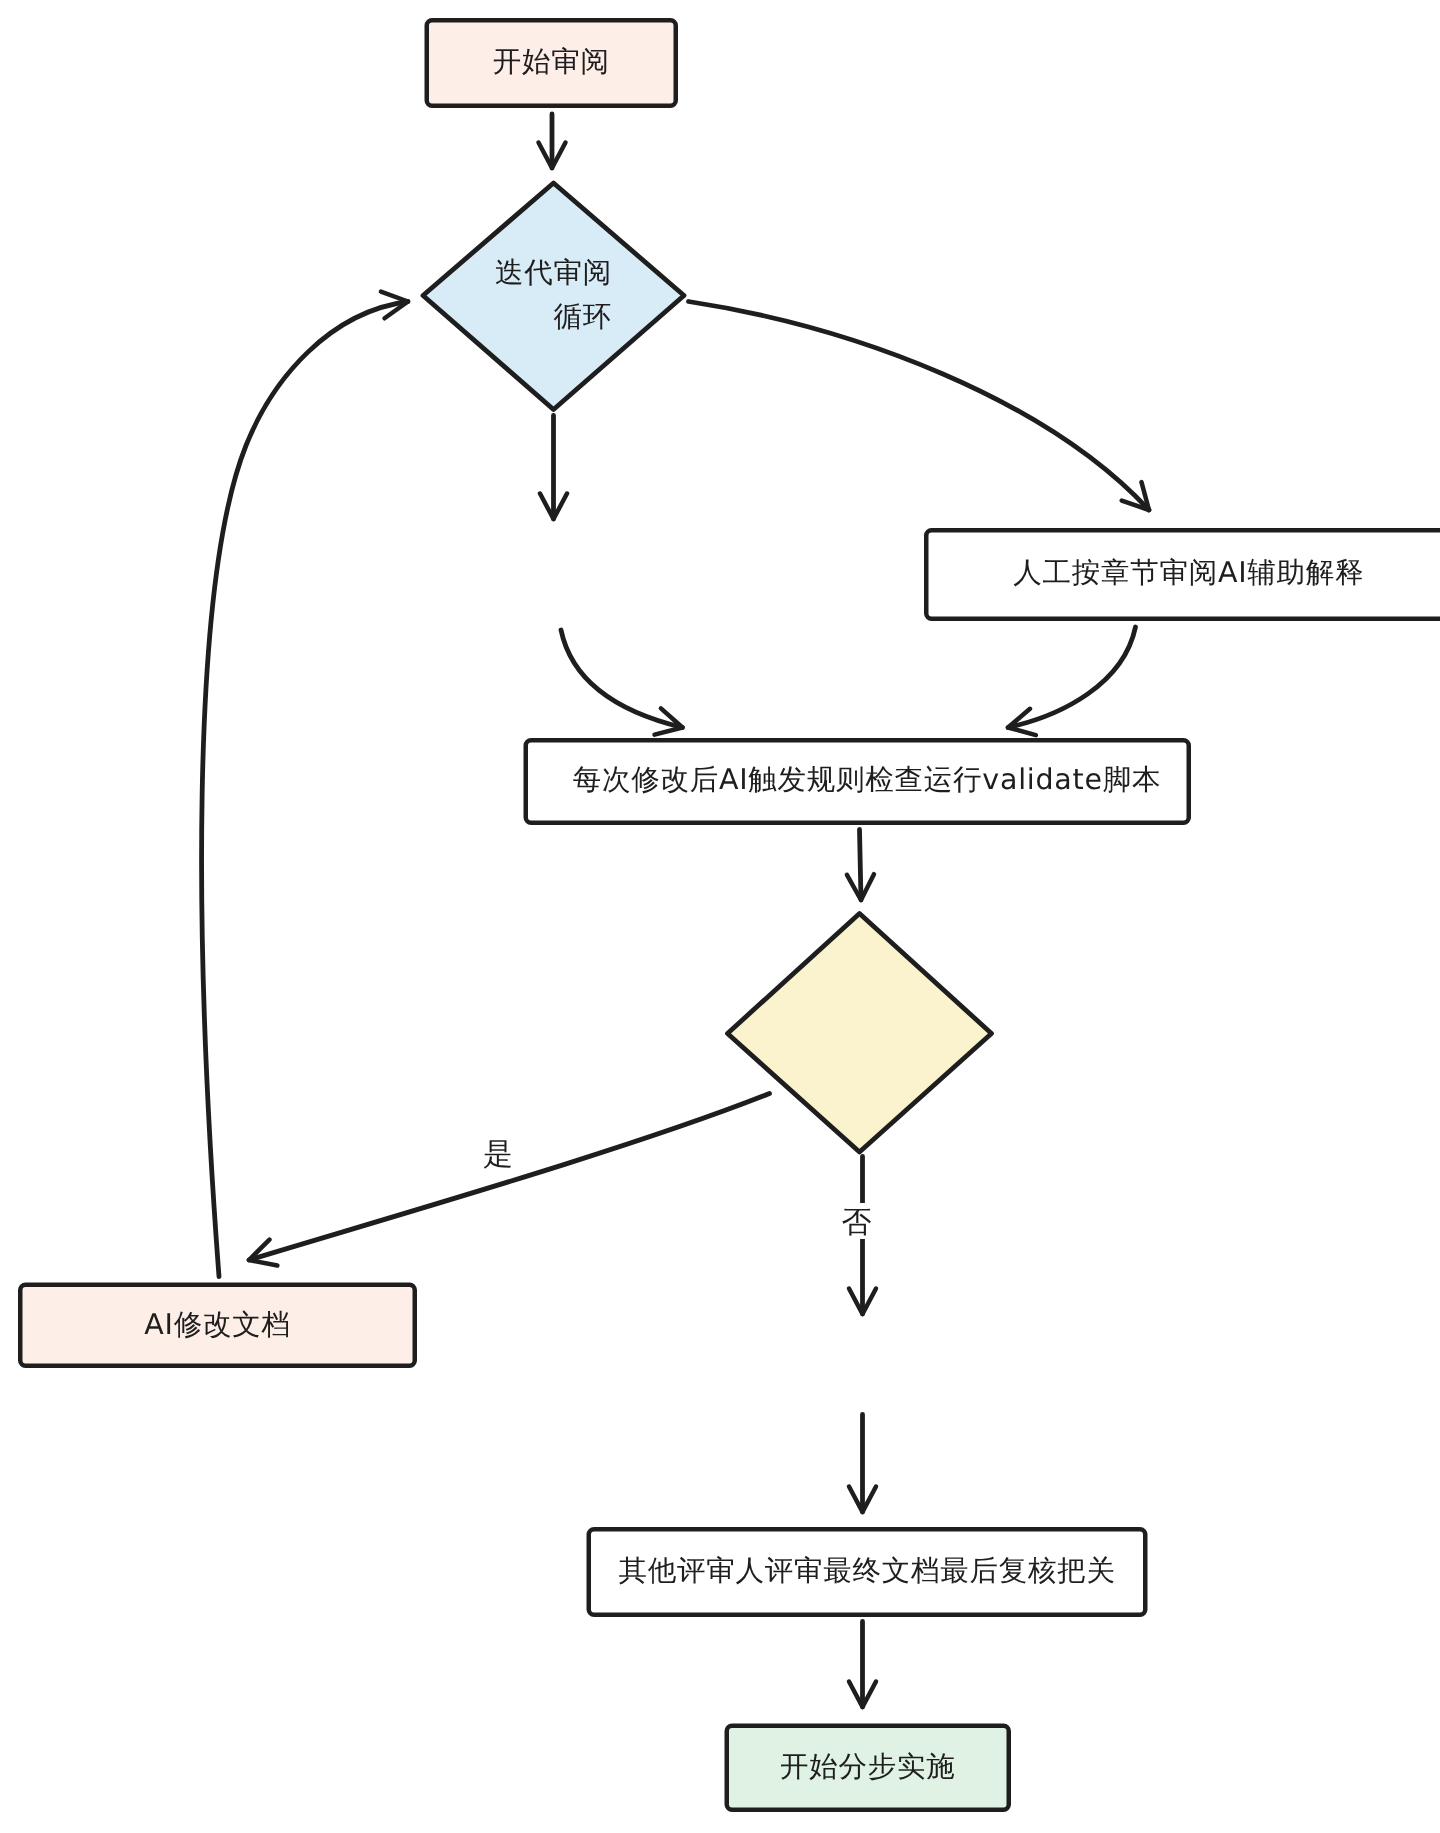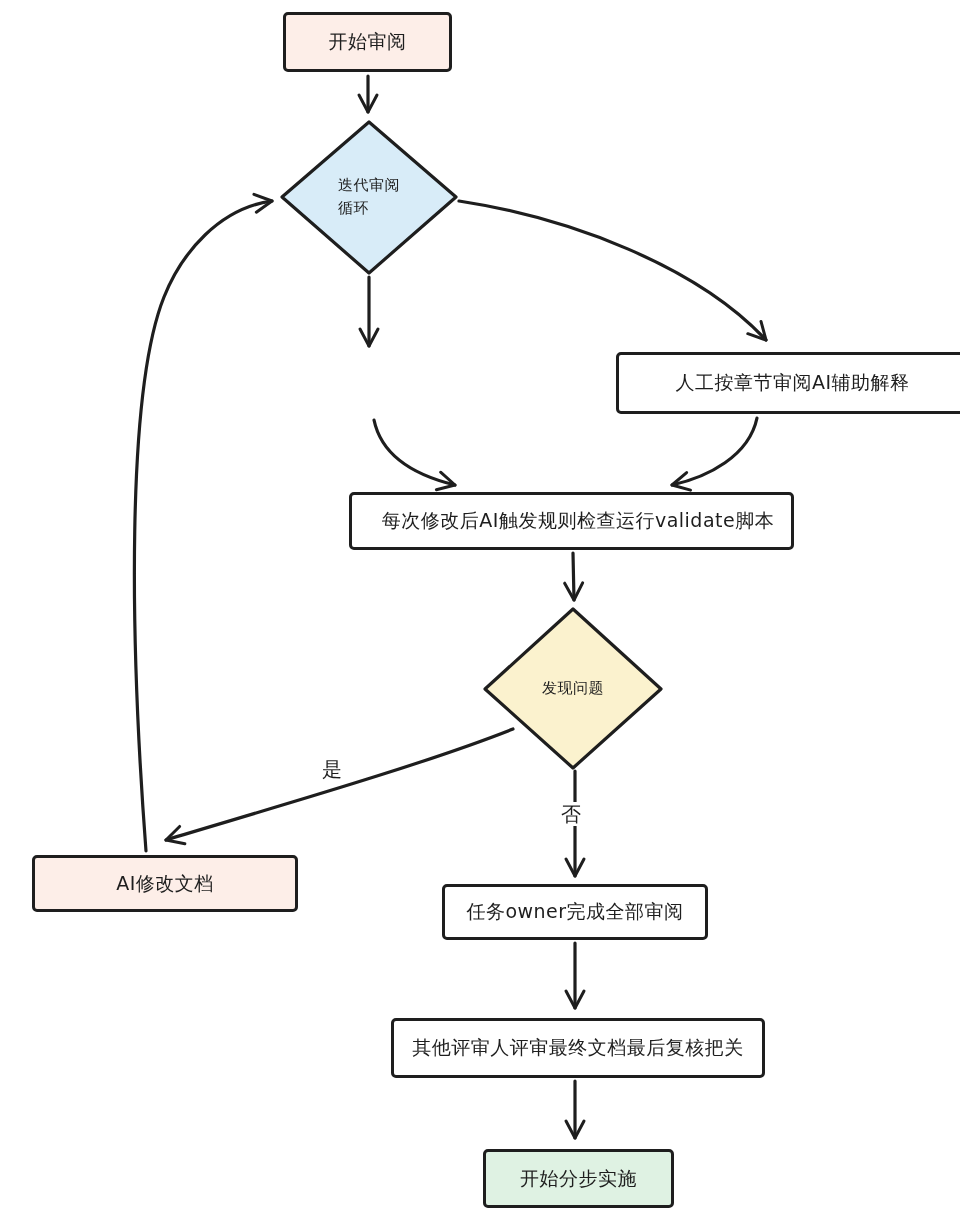--- a/index.html
+++ b/index.html
@@ -33,22 +33,22 @@
     color: #1e1e1e;
     letter-spacing: 0.5px;
     line-height: 1.45;
     padding: 0 6px;
   }
   .diamond-label {
     position: absolute;
     display: flex;
     align-items: center;
     justify-content: center;
-    text-align: left;
-    font-size: 15px;
+    text-align: right;
+    font-size: 19px;
     color: #1e1e1e;
     letter-spacing: 0.5px;
     line-height: 1.55;
     white-space: pre-line;
   }
   .edge-label {
     position: absolute;
     background: #ffffff;
     color: #1e1e1e;
     font-size: 20px;
@@ -102,27 +102,25 @@
   <div class="node n-start" style="background: rgb(253, 238, 232);">开始审阅</div>
 
   <div class="diamond-label d1-label">迭代审阅
 循环</div>
 
 
   <div class="node n-human-review" style="background: rgb(255, 255, 255);">人工按章节审阅AI辅助解释</div>
 
   <div class="node n-validate" style="background: rgb(255, 255, 255); padding-left: 19px;">每次修改后AI触发规则检查运行validate脚本</div>
 
-  <div class="diamond-label d2-label">发现问题</div>
 
   <div class="edge-label l-yes">是</div>
 
   <div class="edge-label l-no">否</div>
 
-  <div class="node n-ai-fix" style="background: rgb(253, 238, 232); margin-left: 20px;">AI修改文档</div>
+  <div class="node n-ai-fix" style="background: rgb(253, 238, 232);">AI修改文档</div>
 
-  <div class="node n-owner" style="background: rgb(255, 255, 255);">任务owner完成全部审阅</div>
 
   <div class="node n-implement" style="background: rgb(223, 242, 227);">开始分步实施</div>
 
   <div class="node n-final-review" style="background: rgb(255, 255, 255);">其他评审人评审最终文档最后复核把关</div>
 
 </div>
 
 </body></html>

